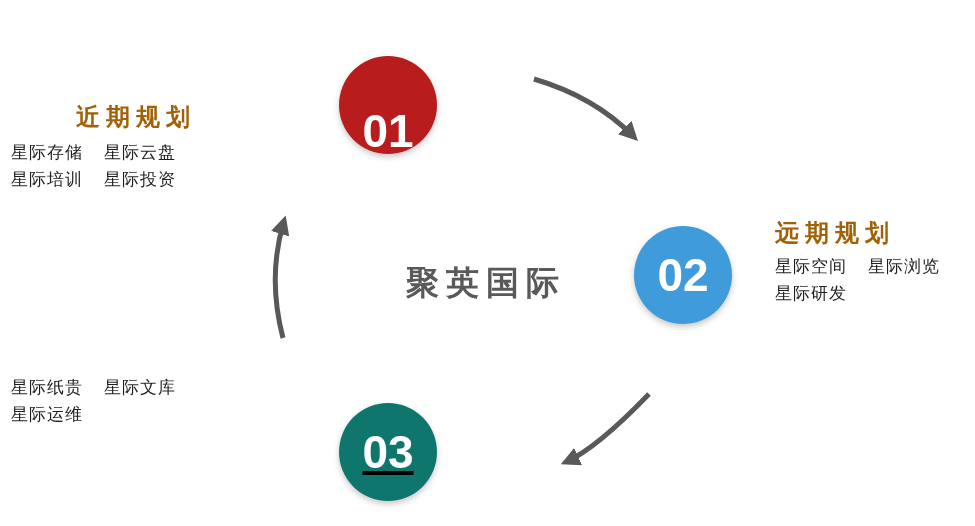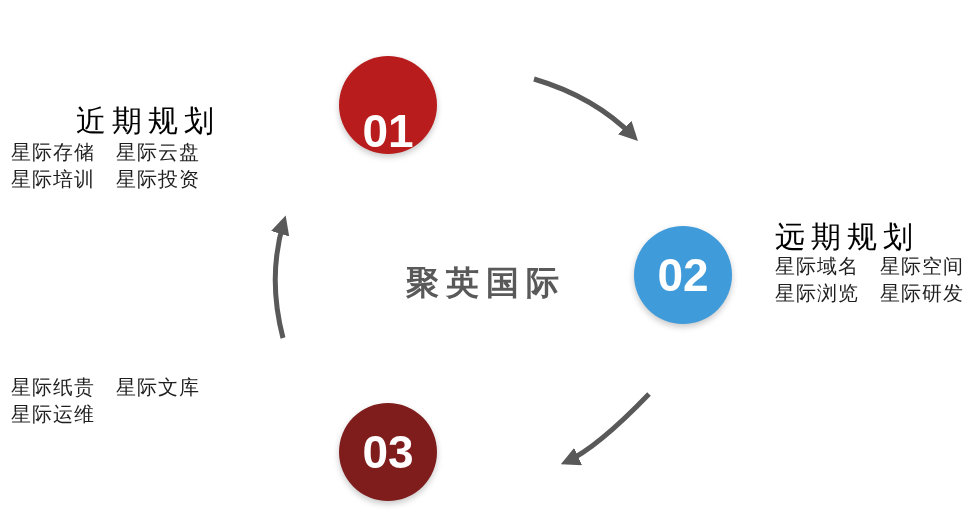--- a/index.html
+++ b/index.html
@@ -37,32 +37,32 @@
     top: 261px;
     font-size: 33px;
     font-weight: 700;
     letter-spacing: 7px;
     color: #595959;
     white-space: nowrap;
     text-align: right;
   }
   .g-title {
     position: absolute;
-    font-size: 30px;
-    font-weight: 400;
+    font-size: 24px;
+    font-weight: 700;
     letter-spacing: 6px;
-    color: #000000;
+    color: #a16207;
     white-space: nowrap;
   }
   .g-items {
     position: absolute;
     display: grid;
     grid-template-columns: max-content max-content;
     column-gap: 21px;
-    font-size: 20px;
+    font-size: 17px;
     letter-spacing: 1px;
     line-height: 27px;
     color: #1f1f1f;
     white-space: nowrap;
   }
   .t-near { left: 76px;  top: 101px; }
   .i-near { left: 11px;  top: 139px; }
   .t-far  { left: 775px; top: 217px; }
   .i-far  { left: 775px; top: 253px; }
   .t-mid  { left: 75px;  top: 339px; }
@@ -83,37 +83,36 @@
     <path d="M649 394 Q597 448 566 462" stroke="#595959" stroke-width="5" fill="none" marker-end="url(#ah)"></path>
     <path d="M283 338 Q267 277 284 221" stroke="#595959" stroke-width="5" fill="none" marker-end="url(#ah)"></path>
   </svg>
 
   <div class="circle c1" style="background-color: #b91c1c; align-items: flex-end;">
     <span class="num">01</span>
   </div>
   <div class="circle c2" style="background-color: rgb(63, 155, 218);">
     <span class="num">02</span>
   </div>
-  <div class="circle c3" style="background-color: #7f1d1d;">
+  <div class="circle c3" style="background-color: #0f766e; text-decoration: underline;">
     <span class="num">03</span>
   </div>
 
   <div class="center-title">聚英国际</div>
 
   <div class="g-title t-near">近期规划</div>
   <div class="g-items i-near">
     <span>星际存储</span>
     <span>星际云盘</span>
     <span>星际培训</span>
     <span>星际投资</span>
   </div>
 
   <div class="g-title t-far">远期规划</div>
   <div class="g-items i-far">
-    <span>星际域名</span>
     <span>星际空间</span>
     <span>星际浏览</span>
     <span>星际研发</span>
   </div>
 
   <div class="g-items i-mid">
     <span>星际纸贵</span>
     <span>星际文库</span>
     <span>星际运维</span>
   </div>

